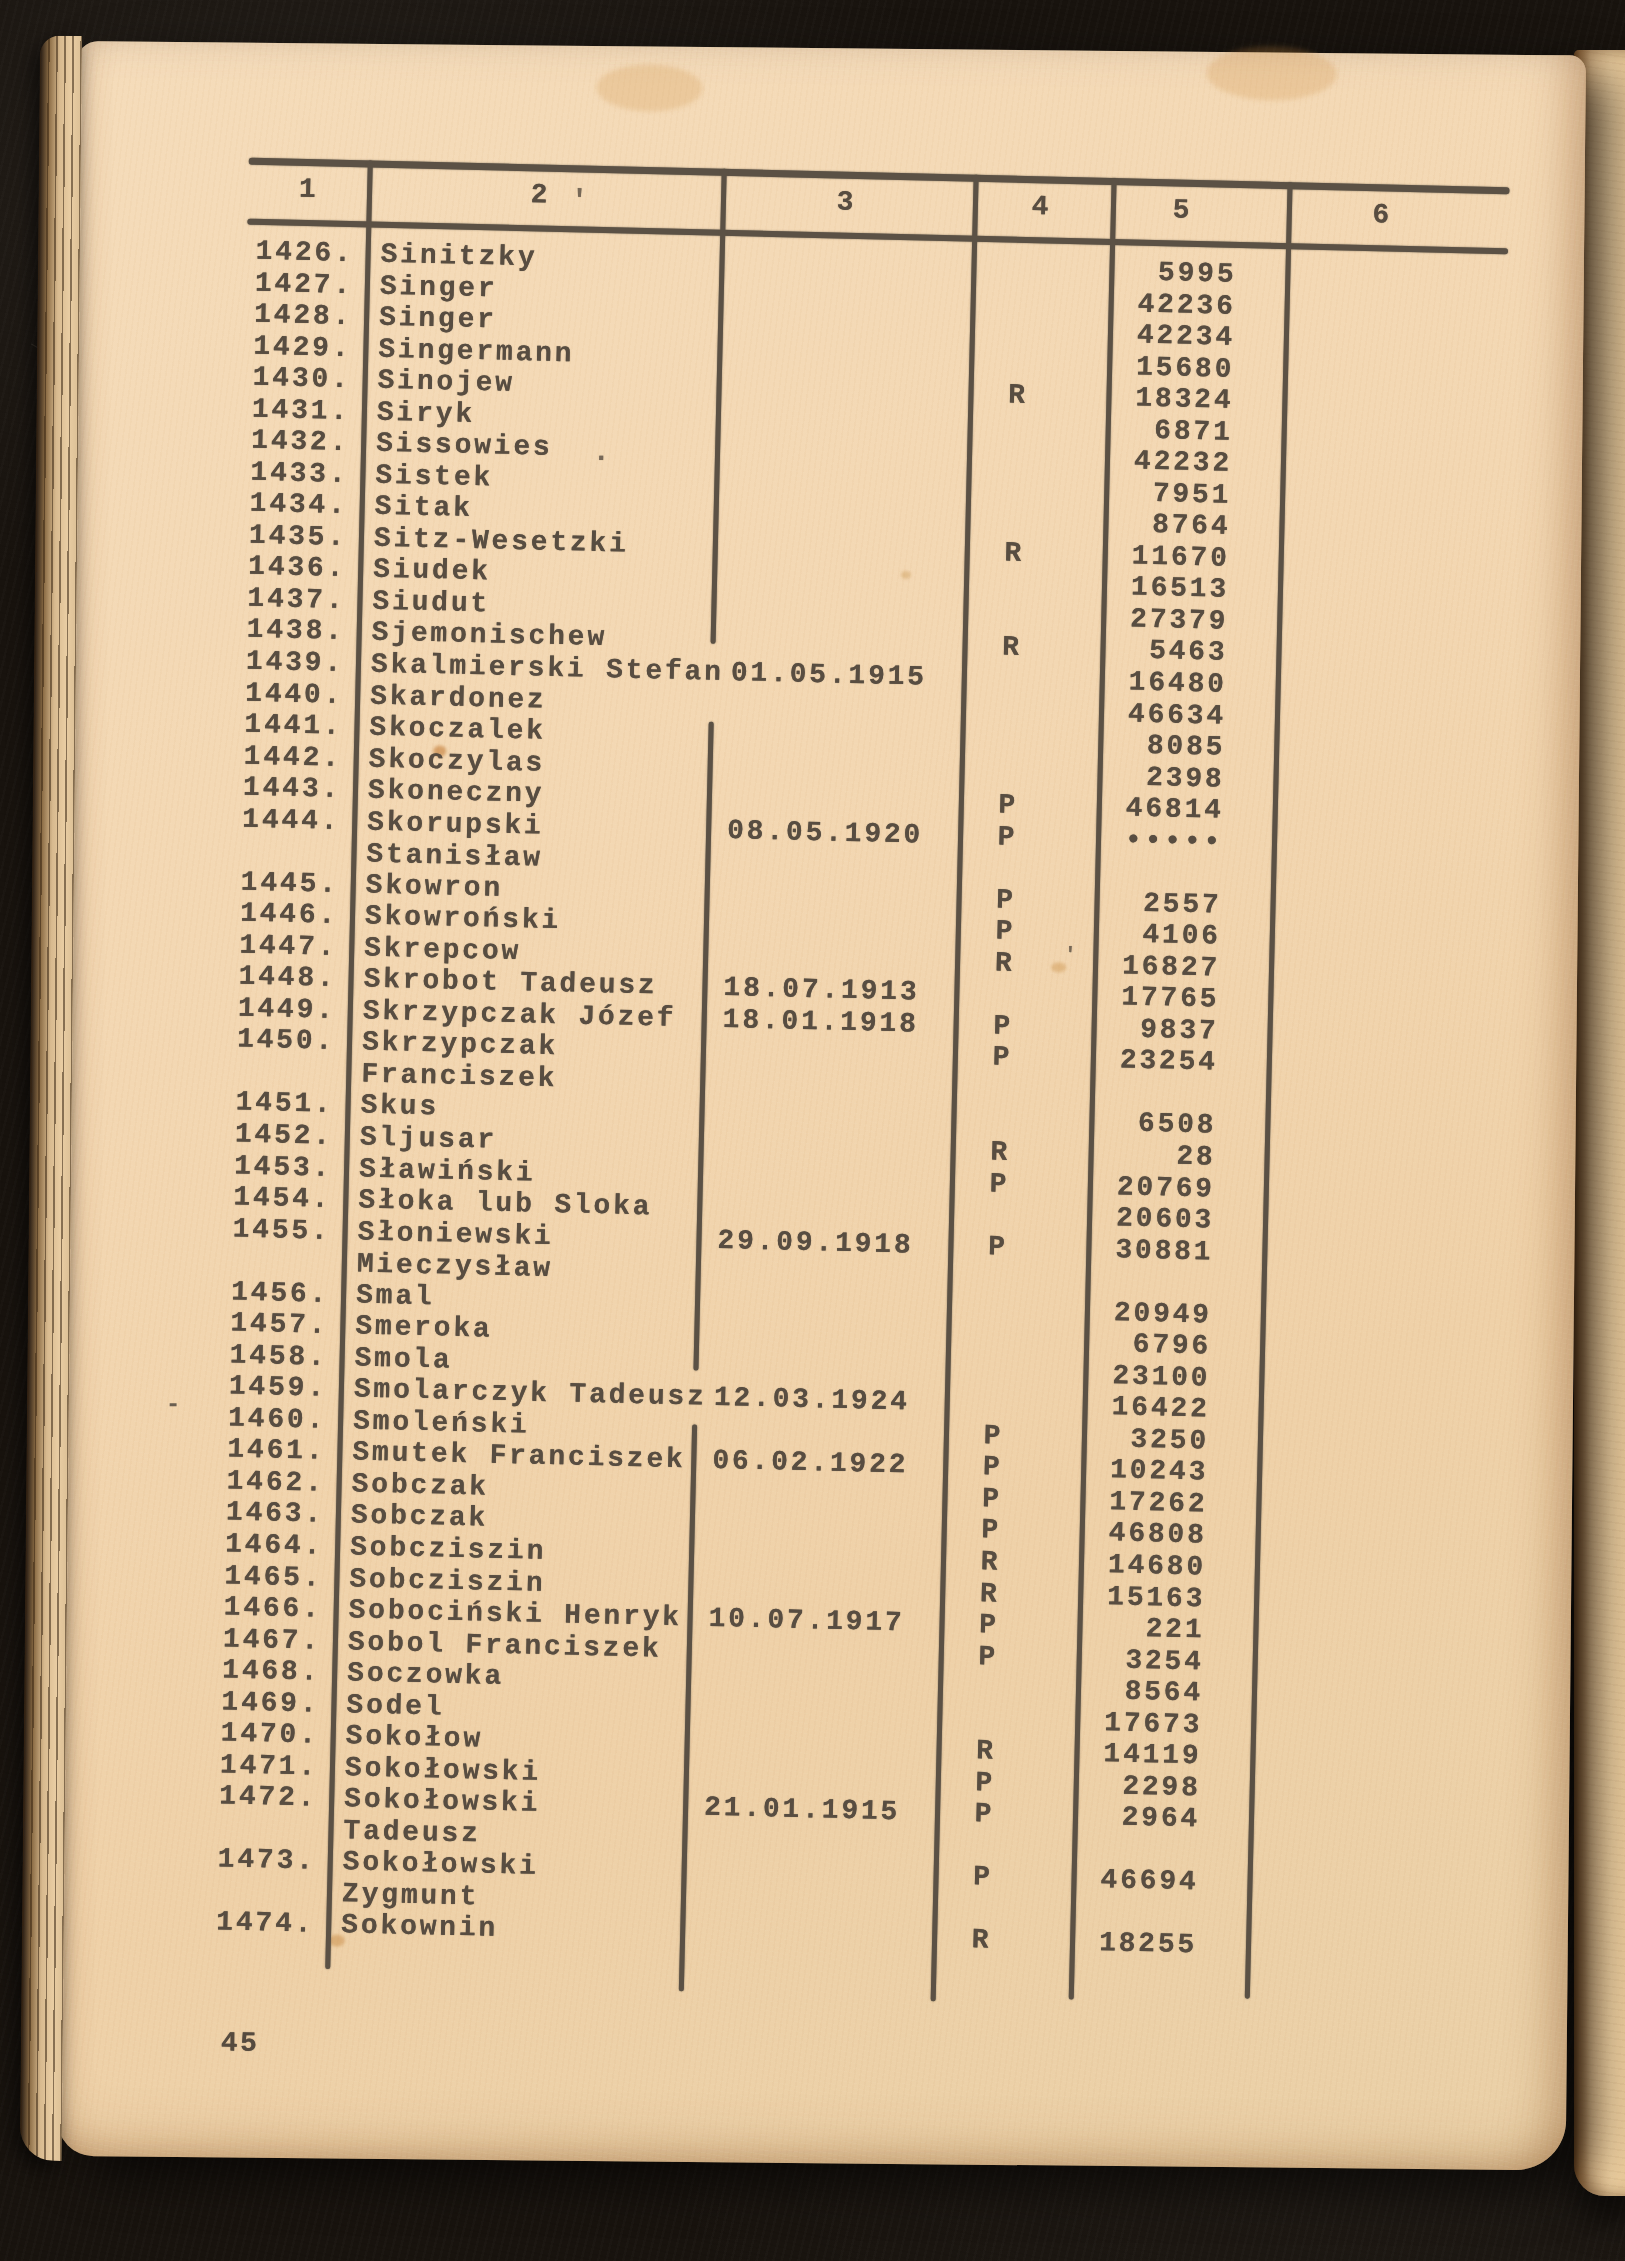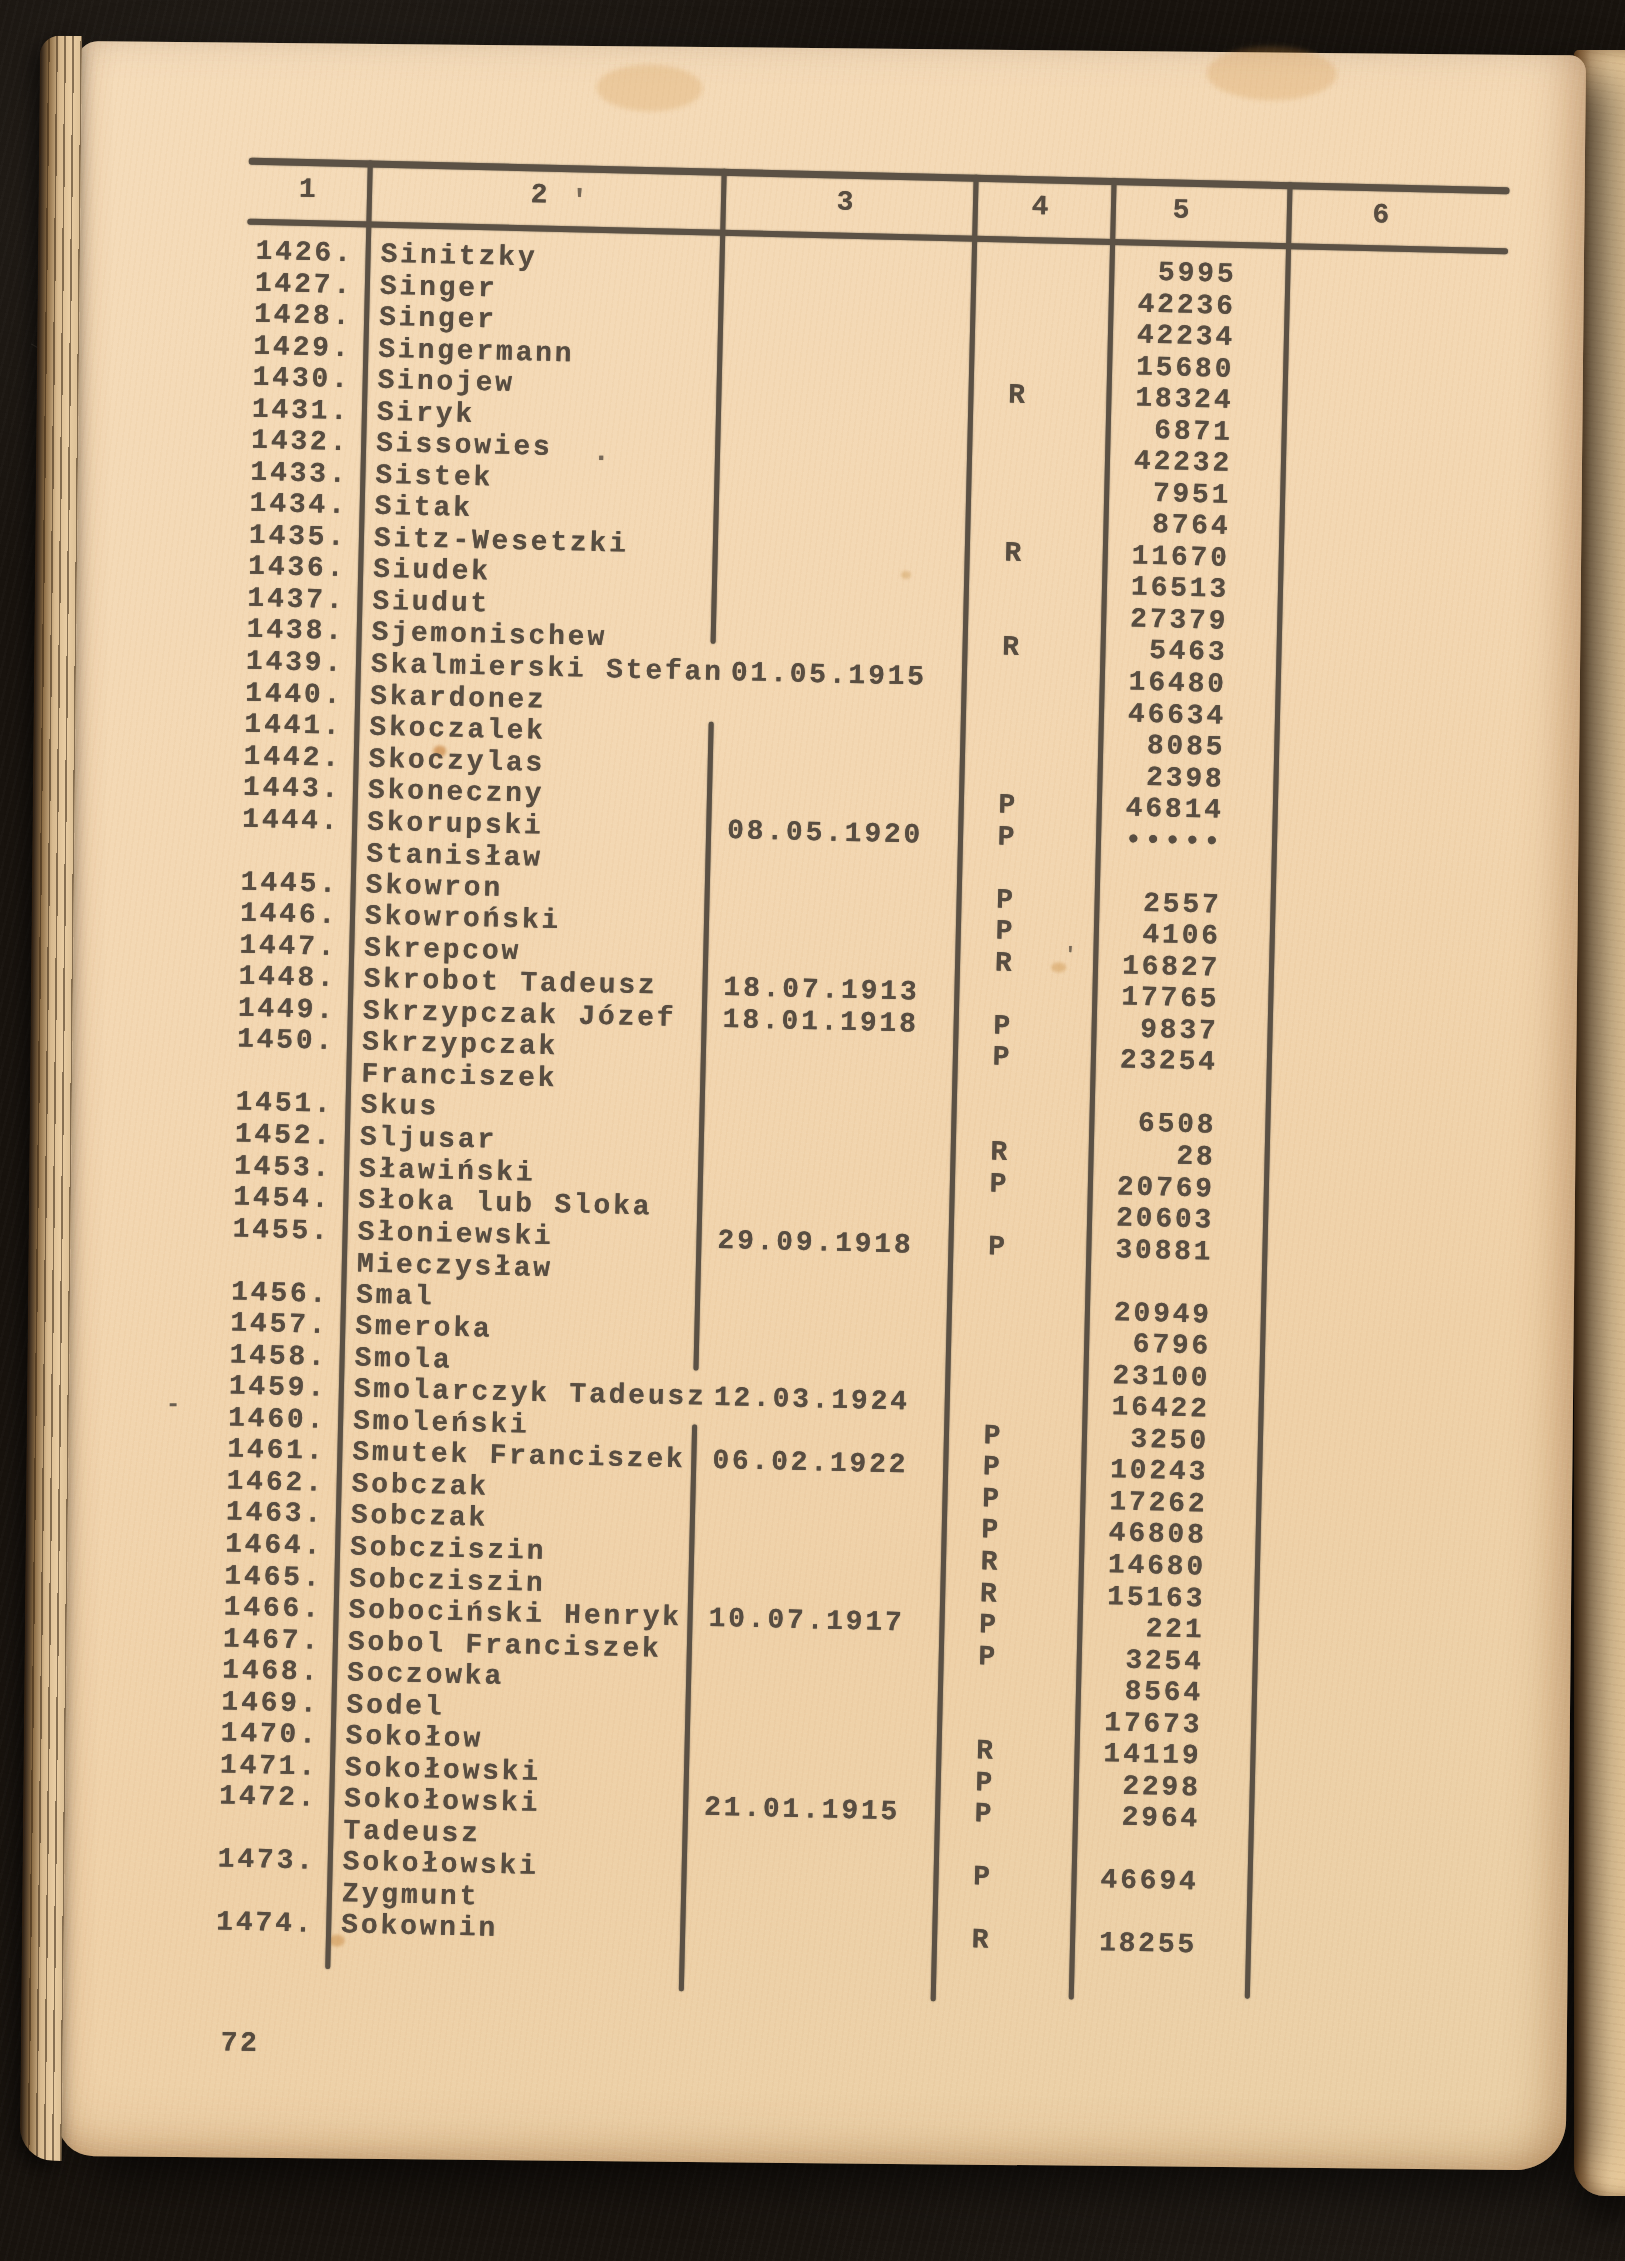--- a/index.html
+++ b/index.html
@@ -416,16 +416,16 @@
             <span class="c-num">1474.</span>
             <span class="c-name">Sokownin</span>
             <span class="c-letter">R</span>
             <span class="c-value">18255</span>
           </div>
         </div>
     </div>
 
     <span class="margin-dash">-</span>
 
-    <div class="pagenum">72</div>
+    <div class="pagenum">45</div>
   </div>
 </div>
 
 
 </body></html>

